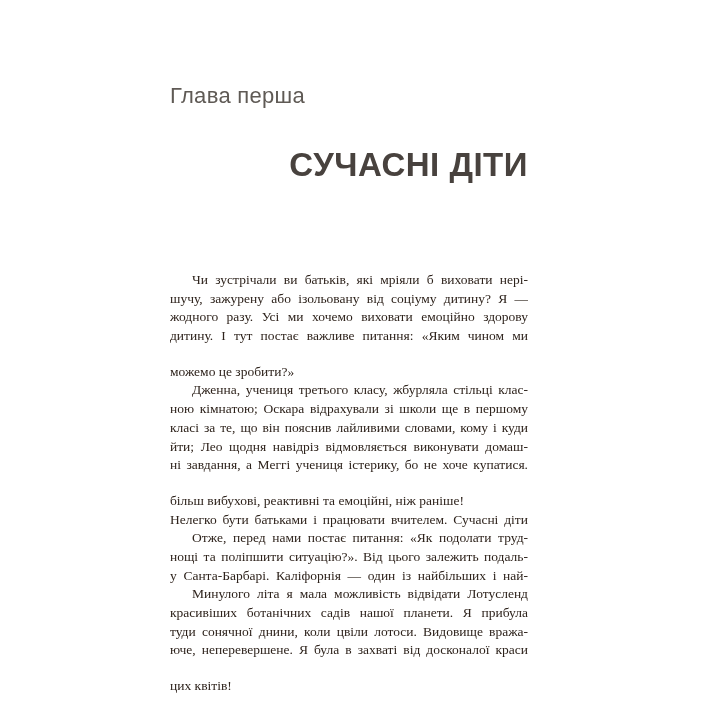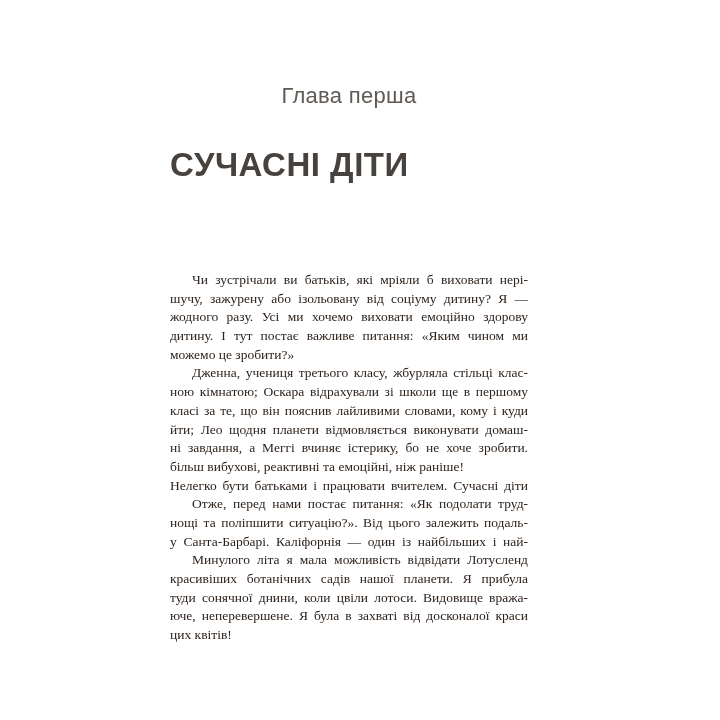--- a/index.html
+++ b/index.html
@@ -15,31 +15,30 @@
     overflow: hidden;
   }
   .column {
     position: absolute;
     left: 170px;
     top: 0;
     width: 358px;
   }
   .chapter-label {
     margin-top: 83px;
-    text-align: center;
     font-family: "Liberation Sans", sans-serif;
     font-size: 22px;
     line-height: 25px;
     font-weight: 400;
     color: #5f5a55;
     letter-spacing: 0.3px;
   }
   .chapter-title {
     margin-top: 40px;
-    text-align: left;
+    text-align: right;
     font-family: "Liberation Sans", sans-serif;
     font-size: 33px;
     line-height: 34px;
     font-weight: 700;
     color: #48423e;
     letter-spacing: 0.5px;
   }
   .body-text {
     margin-top: 89px;
     font-family: "Liberation Serif", "DejaVu Serif", serif;
@@ -53,20 +52,21 @@
     line-height: 18.7px;
     overflow: hidden;
     white-space: nowrap;
   }
   .line.first {
     text-indent: 22px;
   }
   .line.plast {
     text-align-last: left;
     white-space: normal;
+    margin-top: 17px;
   }
 </style>
 </head>
 <body>
 
 <div class="page">
   <div class="column">
 
     <div class="chapter-label">Глава перша</div>
 
@@ -79,22 +79,22 @@
         <div class="line">шучу, зажурену або ізольовану від соціуму дитину? Я —</div>
         <div class="line">жодного разу. Усі ми хочемо виховати емоційно здорову</div>
         <div class="line">дитину. І тут постає важливе питання: «Яким чином ми</div>
         <div class="line plast">можемо це зробити?»</div>
       </div>
 
       <div class="paragraph">
         <div class="line first">Дженна, учениця третього класу, жбурляла стільці клас-</div>
         <div class="line">ною кімнатою; Оскара відрахували зі школи ще в першому</div>
         <div class="line">класі за те, що він пояснив лайливими словами, кому і куди</div>
-        <div class="line">йти; Лео щодня планети відмовляється виконувати домаш-</div>
-        <div class="line">ні завдання, а Меггі вчиняє істерику, бо не хоче зробити.</div>
+        <div class="line">йти; Лео щодня навідріз відмовляється виконувати домаш-</div>
+        <div class="line">ні завдання, а Меггі учениця істерику, бо не хоче купатися.</div>
         <div class="line plast">більш вибухові, реактивні та емоційні, ніж раніше!</div>
         <div class="line">Нелегко бути батьками і працювати вчителем. Сучасні діти</div>
       </div>
 
       <div class="paragraph">
         <div class="line first">Отже, перед нами постає питання: «Як подолати труд-</div>
         <div class="line">нощі та поліпшити ситуацію?». Від цього залежить подаль-</div>
       </div>
 
       <div class="paragraph">

